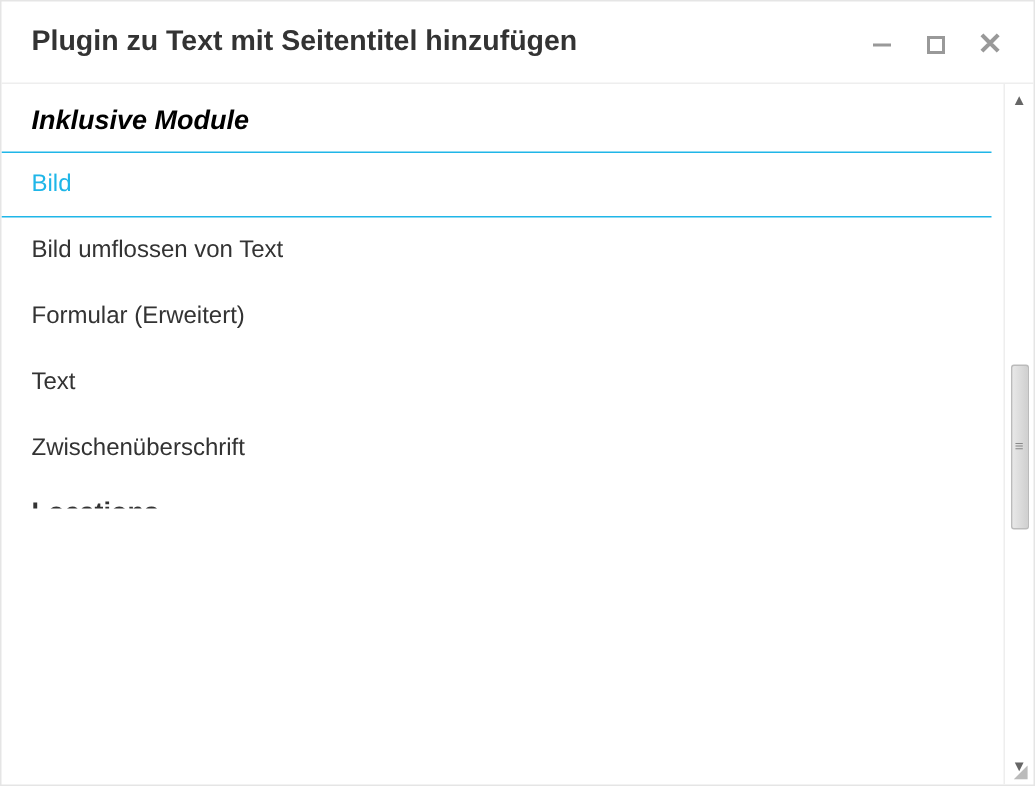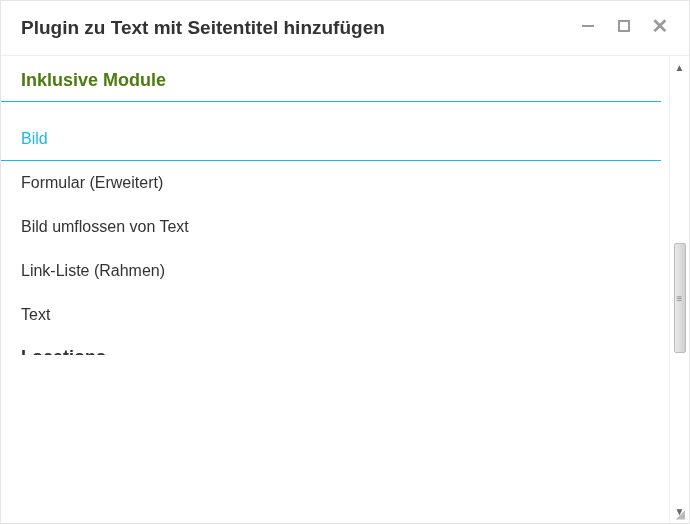--- a/index.html
+++ b/index.html
@@ -19,21 +19,21 @@
       width: 690px;
       height: 524px;
       background: #fff;
       border: 1px solid #e5e5e5;
       display: flex;
       flex-direction: column;
       position: relative;
     }
     .titlebar {
       display: flex;
-      align-items: flex-start;
+      align-items: flex-end;
       padding: 16px 20px 16px 20px;
       border-bottom: 1px solid #eee;
       gap: 40px;
     }
     .title {
       flex: 1;
       font-size: 19px;
       font-weight: bold;
       color: #333;
     }
@@ -69,34 +69,35 @@
       overflow: hidden;
     }
     .content {
       flex: 1;
       overflow-y: hidden;
       padding-right: 8px;
     }
     .section-header {
       font-size: 18px;
       font-weight: bold;
-      color: #4d7c0f;
+      color: #000000;
       padding: 14px 20px 10px 20px;
+      font-style: italic;
     }
     .list-item {
       font-size: 16px;
       color: #333;
       padding: 13px 20px;
       cursor: pointer;
     }
     .list-item.highlighted {
       color: #1fb6e8;
       border-top: 1px solid #1fb6e8;
       border-bottom: 1px solid #1fb6e8;
-      padding-top: 28px;
+      padding-top: 12px;
       padding-bottom: 12px;
     }
     .partial-item {
       font-size: 18px;
       font-weight: bold;
       color: #333;
       padding: 10px 20px 0 20px;
       height: 18px;
       overflow: hidden;
     }
@@ -166,24 +167,24 @@
       </span>
       <span class="close-x">✕</span>
     </div>
   </div>
 
   <div class="content-wrap">
     <div class="content">
       <div class="section-header">Inklusive Module</div>
 
       <div class="list-item highlighted">Bild</div>
+      <div class="list-item">Bild umflossen von Text</div>
       <div class="list-item">Formular (Erweitert)</div>
-      <div class="list-item">Bild umflossen von Text</div>
-      <div class="list-item">Link-Liste (Rahmen)</div>
       <div class="list-item">Text</div>
+      <div class="list-item">Zwischenüberschrift</div>
       <div class="partial-item">Locations</div>
     </div>
 
     <div class="scroll-column">
       <div class="scroll-arrow">▲</div>
       <div class="scroll-track">
         <div class="scroll-thumb"></div>
       </div>
       <div class="scroll-arrow">▼</div>
     </div>

